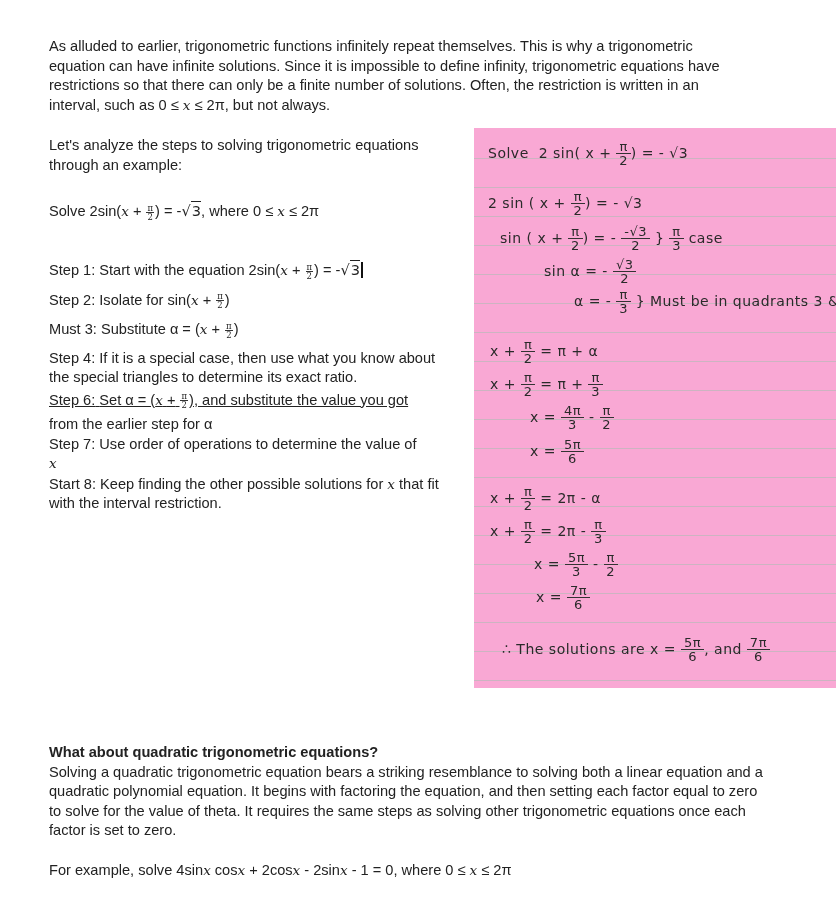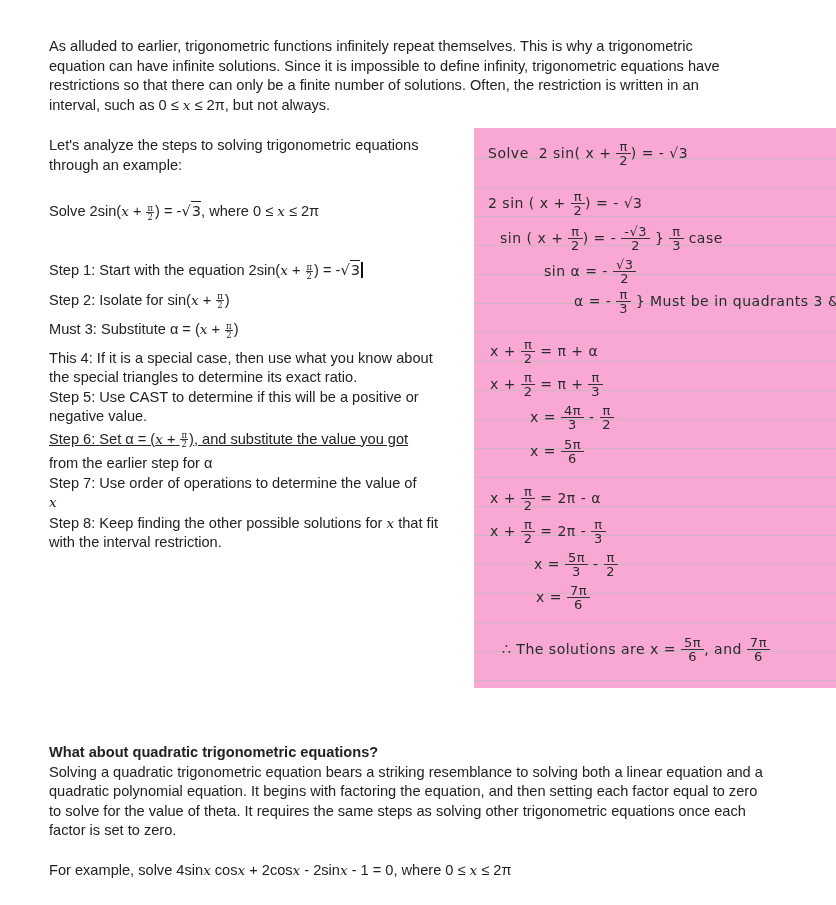--- a/index.html
+++ b/index.html
@@ -61,39 +61,36 @@
     <span>Step 2:</span> <span>Isolate for sin(</span><span class="mi">x</span>
     <span>+</span>
     <span class="frac"><span class="num">π</span><span class="den">2</span></span>)
   </div>
   <div class="line" style="margin-bottom:9px;">
     <span>Must 3:</span> <span>Substitute α = (</span><span class="mi">x</span>
     <span>+</span>
     <span class="frac"><span class="num">π</span><span class="den">2</span></span>)
   </div>
   <div class="line">
-    <span>This 4:</span> <span>If it is a special case, then use what you know about the special triangles to determine its exact ratio.</span>
-  </div>
-  <div class="line">
-    <span>Step 5:</span> <span>Use CAST to determine if this will be a positive or negative value.</span>
+    <span>Step 4:</span> <span>If it is a special case, then use what you know about the special triangles to determine its exact ratio.</span>
   </div>
   <div class="line" style="margin-top:3px;text-decoration:underline;">
     <span>Step 6:</span> <span>Set α = (</span><span class="mi">x</span>
     <span>+</span>
     <span class="frac"><span class="num">π</span><span class="den">2</span></span><span>), and substitute the value you got</span>
   </div>
   <div class="line" style="margin-top:5px;">
     <span>from the earlier step for α</span>
   </div>
   <div class="line">
     <span>Step 7:</span> <span>Use order of operations to determine the value of</span><br>
     <span class="mi">x</span>
   </div>
   <div class="line" style="margin-top:1px;">
-    <span>Step 8:</span> <span>Keep finding the other possible solutions for</span> <span class="mi">x</span> <span>that fit with the interval restriction.</span>
+    <span>Start 8:</span> <span>Keep finding the other possible solutions for</span> <span class="mi">x</span> <span>that fit with the interval restriction.</span>
   </div>
 </div>
 
 <div class="notebook">
   <div class="rule" style="top:30px"></div>
     <div class="rule" style="top:59px"></div>
   <div class="rule" style="top:88px"></div>
     <div class="rule" style="top:117px"></div>
   <div class="rule" style="top:146px"></div>
     <div class="rule" style="top:175px"></div>

